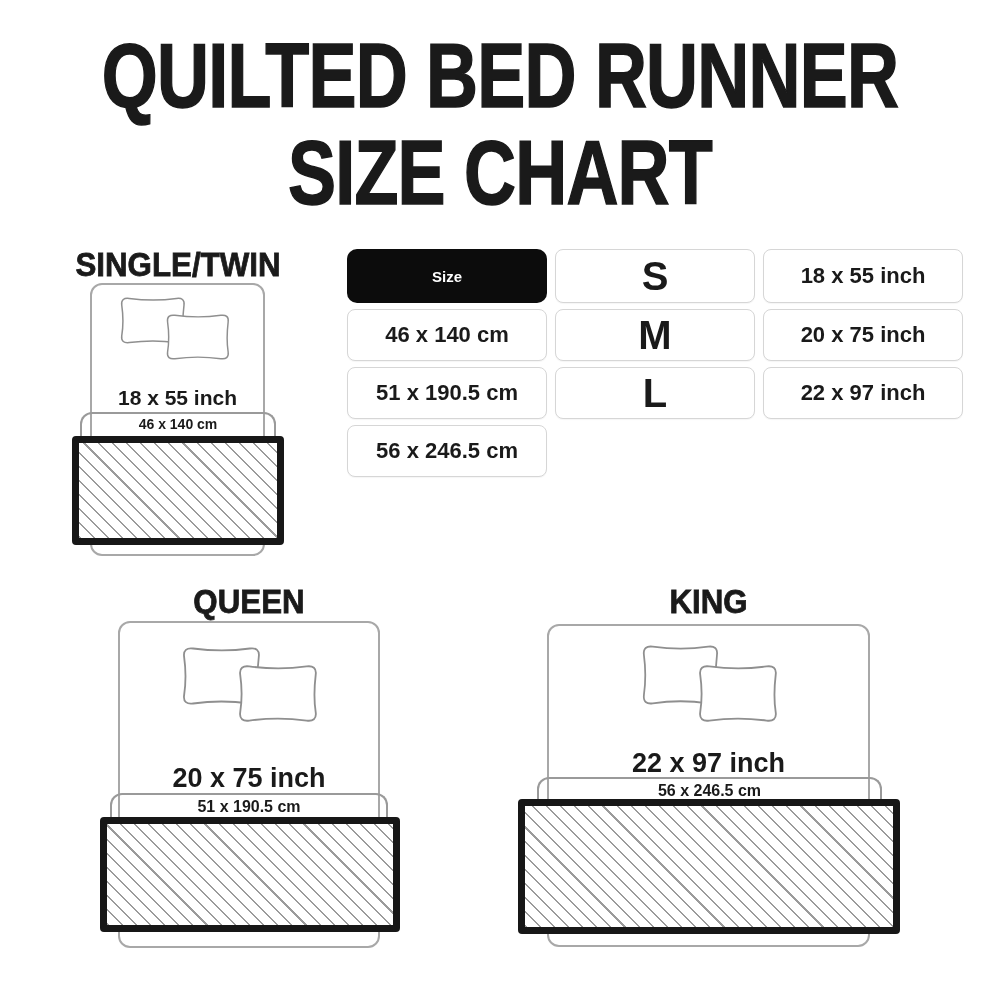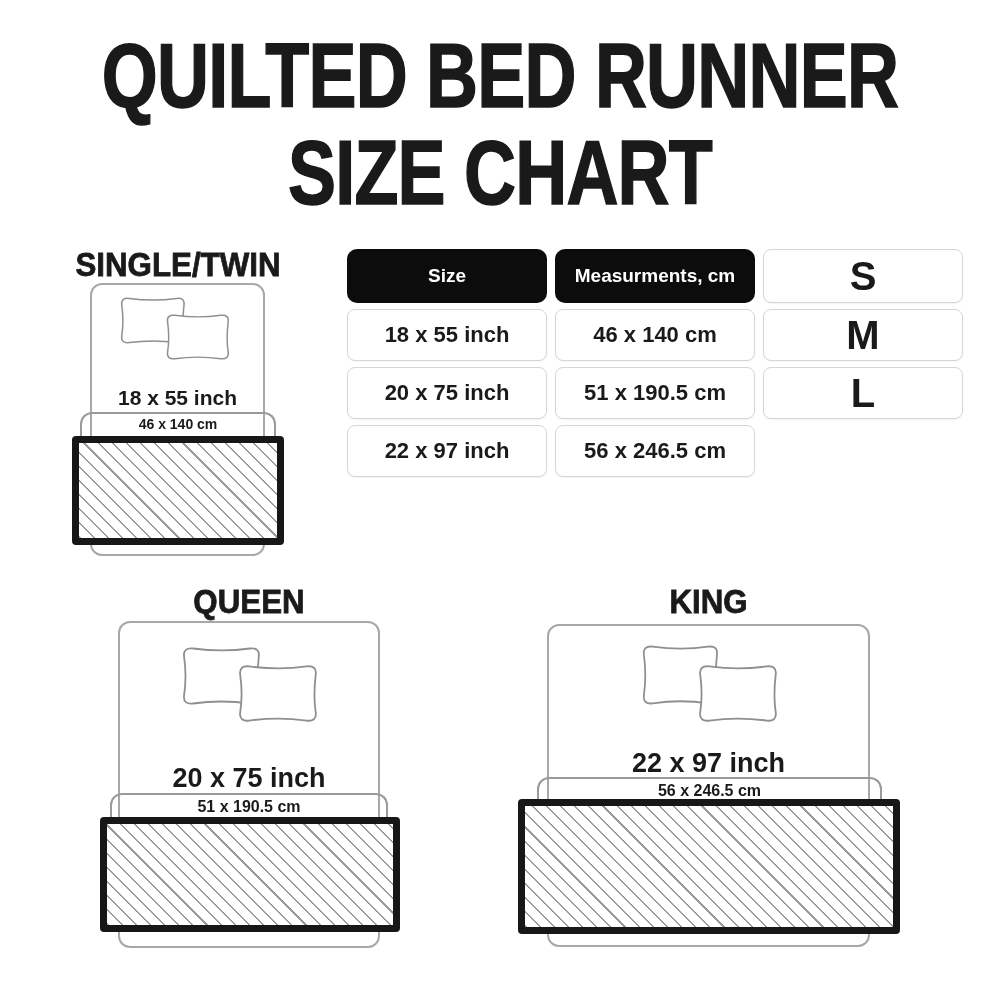--- a/index.html
+++ b/index.html
@@ -56,21 +56,21 @@
   
   .size-table{
     left:347px;top:249px;width:616px;
     display:grid;grid-template-columns:200px 200px 200px;
     grid-template-rows:54px 52px 52px 52px;
     column-gap:8px;row-gap:6px;
   }
   .th{
     background:var(--table-header-bg);color:var(--table-header-text);
     border-radius:10px;display:flex;align-items:center;justify-content:center;
-    font-size:19px;font-weight:bold;
+    font-size:15px;font-weight:bold;
   }
   .td{
     background:#ffffff;border:1.5px solid var(--table-cell-border);
     border-radius:8px;display:flex;align-items:center;justify-content:center;
     font-size:22px;font-weight:bold;box-sizing:border-box;
     box-shadow:0 1px 1px rgba(0,0,0,0.04);
   }
   .td.size-cell{font-size:40px;}
 </style>
 </head>
@@ -93,21 +93,20 @@
       <path d="M 9,15 C 8,8 12,5 19,6 C 42,9 60,9 82,6 C 89,5 93,8 92,15 C 90,32 90,44 92,57 C 93,64 89,67 82,66 C 60,63 41,63 19,66 C 12,67 8,64 9,57 C 11,44 11,29 9,15 Z"></path>
     </svg>
     <div class="abs dim-inch" style="left:90px;top:386px;width:175px;font-size:21px;">18 x 55 inch</div>
     <div class="abs bracket" style="left:80px;top:412px;width:196px;height:70px;"></div>
     <div class="abs dim-cm" style="left:80px;top:416px;width:196px;font-size:14px;">46 x 140 cm</div>
     <div class="abs runner" style="left:72px;top:436px;width:212px;height:109px;"></div>
   </div>
 
   <div class="abs size-table">
     <div class="th">Size</div>
-    <div class="th">Measurments, cm</div>
 
     <div class="td size-cell">S</div>
     <div class="td">18 x 55 inch</div>
     <div class="td">46 x 140 cm</div>
 
     <div class="td size-cell">M</div>
     <div class="td">20 x 75 inch</div>
     <div class="td">51 x 190.5 cm</div>
 
     <div class="td size-cell">L</div>

